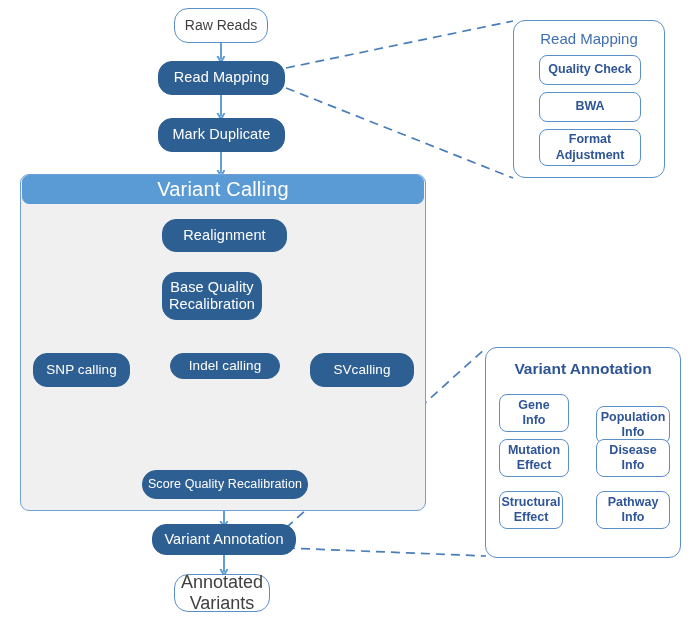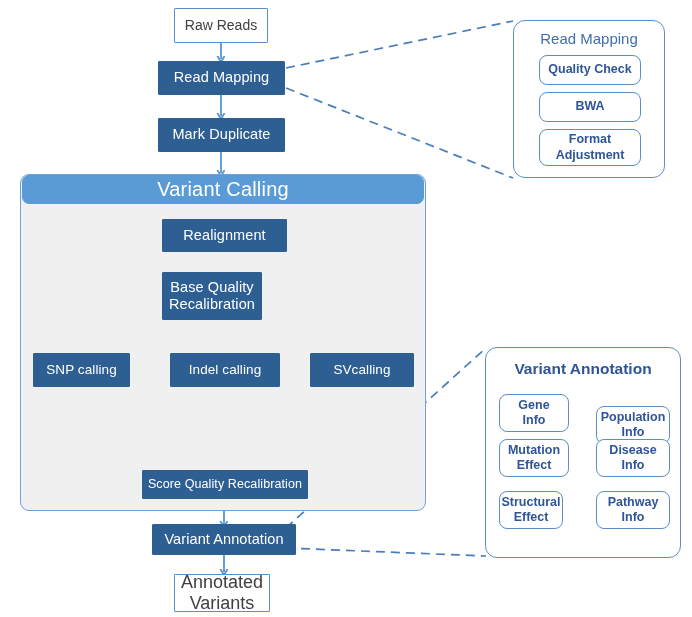--- a/index.html
+++ b/index.html
@@ -23,21 +23,21 @@
 
   
   .node{
     position:absolute;
     box-sizing:border-box;
     display:flex;
     align-items:center;
     justify-content:center;
     text-align:center;
     line-height:1.18;
-    border-radius:1px;
+    border-radius:14px;
   }
   .node-dark{
     background:#2E5F93;
     color:#ffffff;
     border:1px solid #2E5F93;
     font-size:14.5px;
     font-weight:400;
     letter-spacing:.1px;
   }
   .node-outline{
@@ -175,21 +175,21 @@
 
   <div class="node node-dark" style="left:162px;top:272px;width:100px;height:48px;flex-direction:column;">
     <span>Base Quality</span>
     <span>Recalibration</span>
   </div>
 
   <div class="node node-dark" style="left:33px;top:353px;width:97px;height:34px;font-size:13.5px;">
     <span>SNP calling</span>
   </div>
 
-  <div class="node node-dark" style="left:170px;top:353px;width:110px;height:34px;font-size:13.5px;">
+  <div class="node node-dark" style="left:170px;top:353px;width:110px;height:26px;font-size:13.5px;">
     <span>Indel calling</span>
   </div>
 
   <div class="node node-dark" style="left:310px;top:353px;width:104px;height:34px;font-size:13.5px;">
     <span>SVcalling</span>
   </div>
 
 
   <div class="node node-dark" style="left:142px;top:470px;width:166px;height:29px;font-size:12.5px;">
     <span>Score Quality Recalibration</span>

